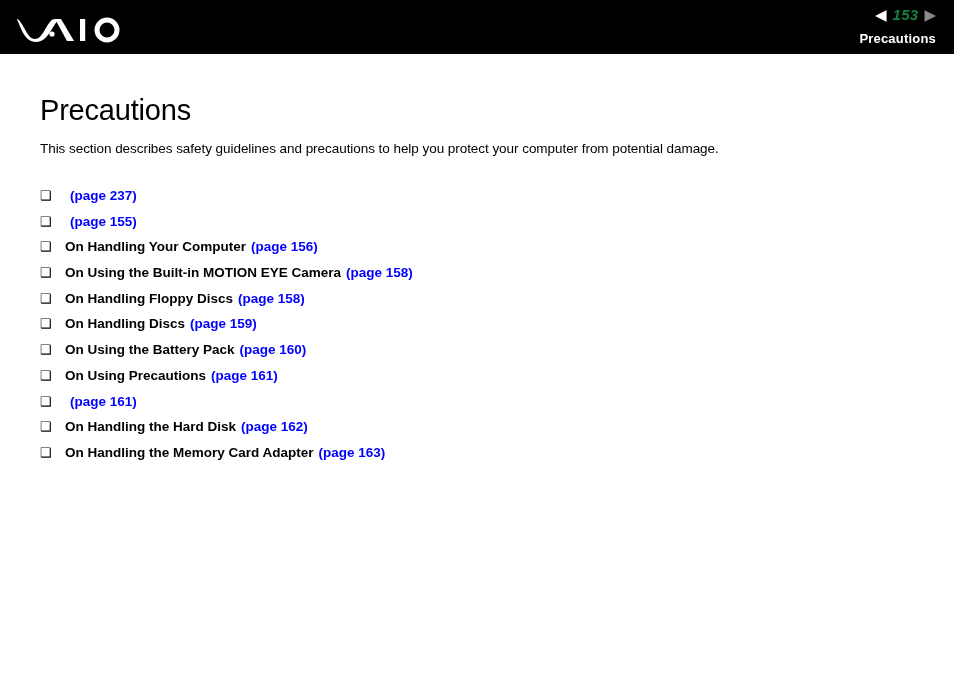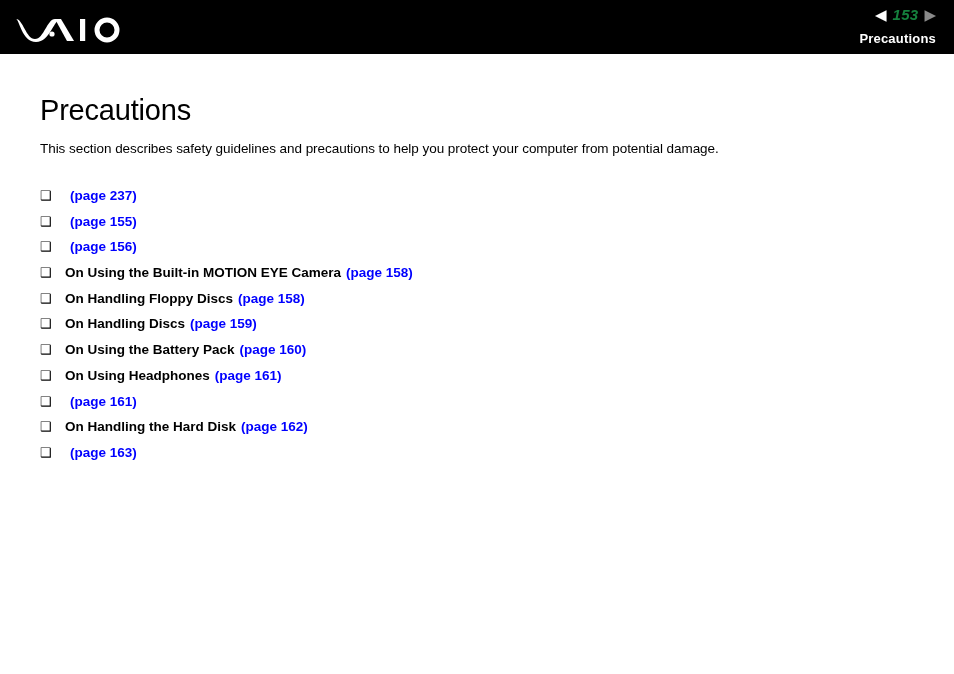--- a/index.html
+++ b/index.html
@@ -174,20 +174,21 @@
     <li class="toc-item">
       <span class="toc-bullet">❑</span>
       <span class="toc-pageref">(page 237)</span>
     </li>
     <li class="toc-item">
       <span class="toc-bullet">❑</span>
       <span class="toc-pageref">(page 155)</span>
     </li>
     <li class="toc-item">
       <span class="toc-bullet">❑</span>
+      <span class="toc-label">On Handling Your Computer</span>
       <span class="toc-pageref">(page 156)</span>
     </li>
     <li class="toc-item">
       <span class="toc-bullet">❑</span>
       <span class="toc-label">On Using the Built-in MOTION EYE Camera</span>
       <span class="toc-pageref">(page 158)</span>
     </li>
     <li class="toc-item">
       <span class="toc-bullet">❑</span>
       <span class="toc-label">On Handling Floppy Discs</span>
@@ -198,31 +199,32 @@
       <span class="toc-label">On Handling Discs</span>
       <span class="toc-pageref">(page 159)</span>
     </li>
     <li class="toc-item">
       <span class="toc-bullet">❑</span>
       <span class="toc-label">On Using the Battery Pack</span>
       <span class="toc-pageref">(page 160)</span>
     </li>
     <li class="toc-item">
       <span class="toc-bullet">❑</span>
-      <span class="toc-label">On Using Headphones</span>
+      <span class="toc-label">On Using Precautions</span>
       <span class="toc-pageref">(page 161)</span>
     </li>
     <li class="toc-item">
       <span class="toc-bullet">❑</span>
       <span class="toc-pageref">(page 161)</span>
     </li>
     <li class="toc-item">
       <span class="toc-bullet">❑</span>
       <span class="toc-label">On Handling the Hard Disk</span>
       <span class="toc-pageref">(page 162)</span>
     </li>
     <li class="toc-item">
       <span class="toc-bullet">❑</span>
+      <span class="toc-label">On Handling the Memory Card Adapter</span>
       <span class="toc-pageref">(page 163)</span>
     </li>
   </ul>
 
 </div>
 
 </body></html>

